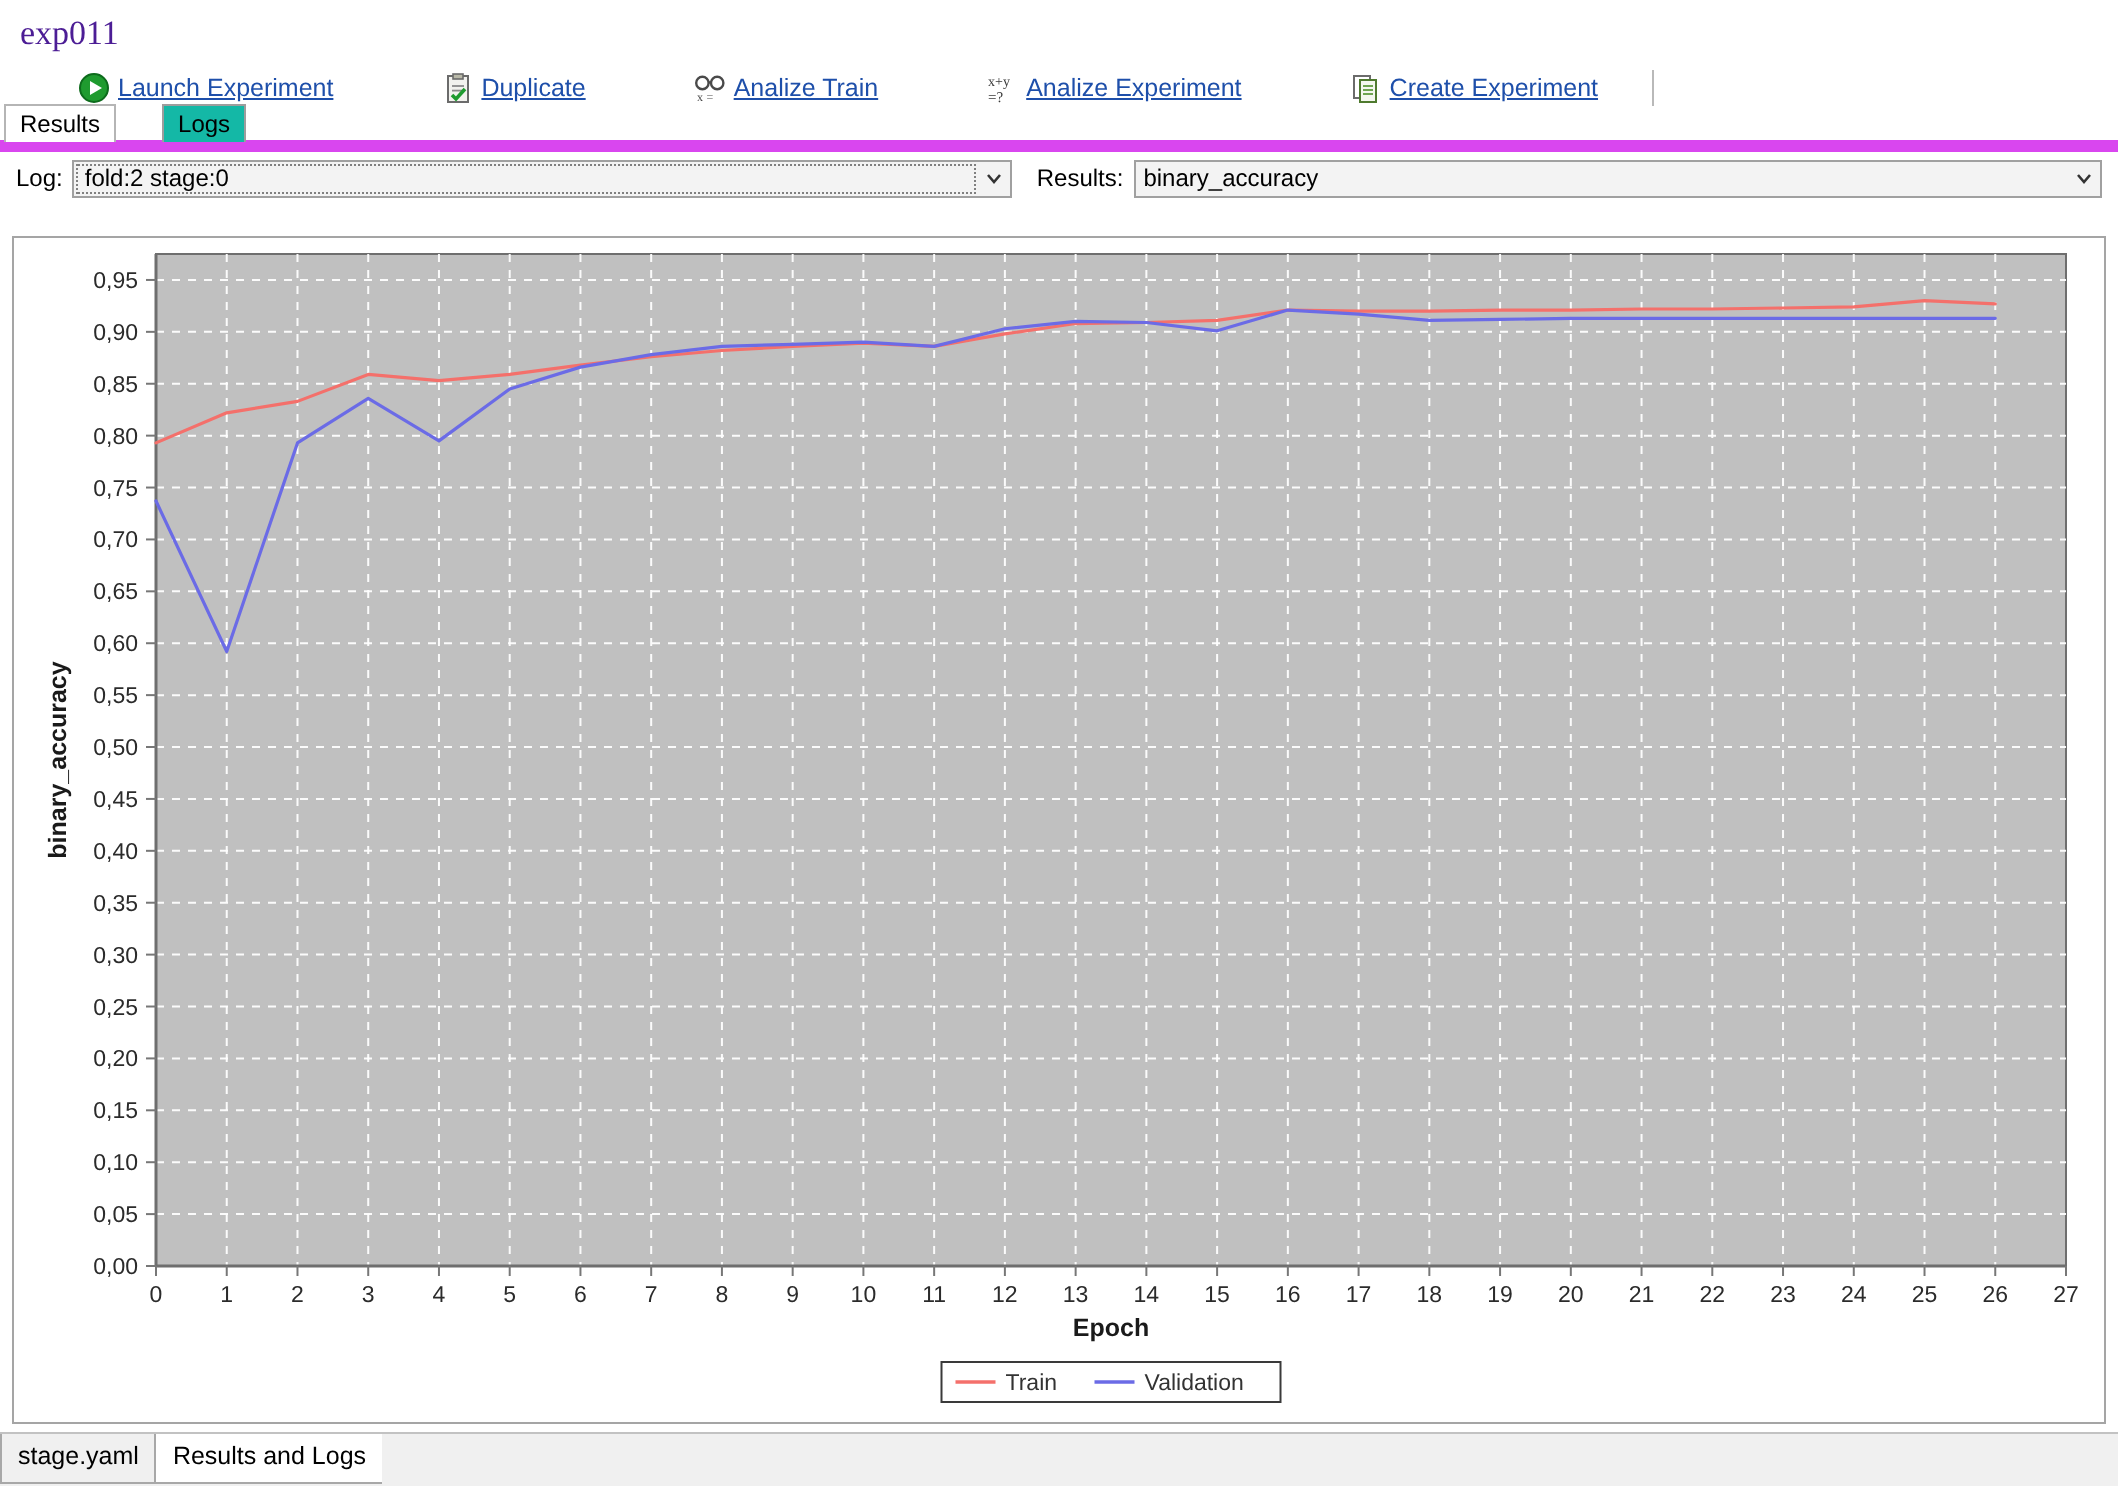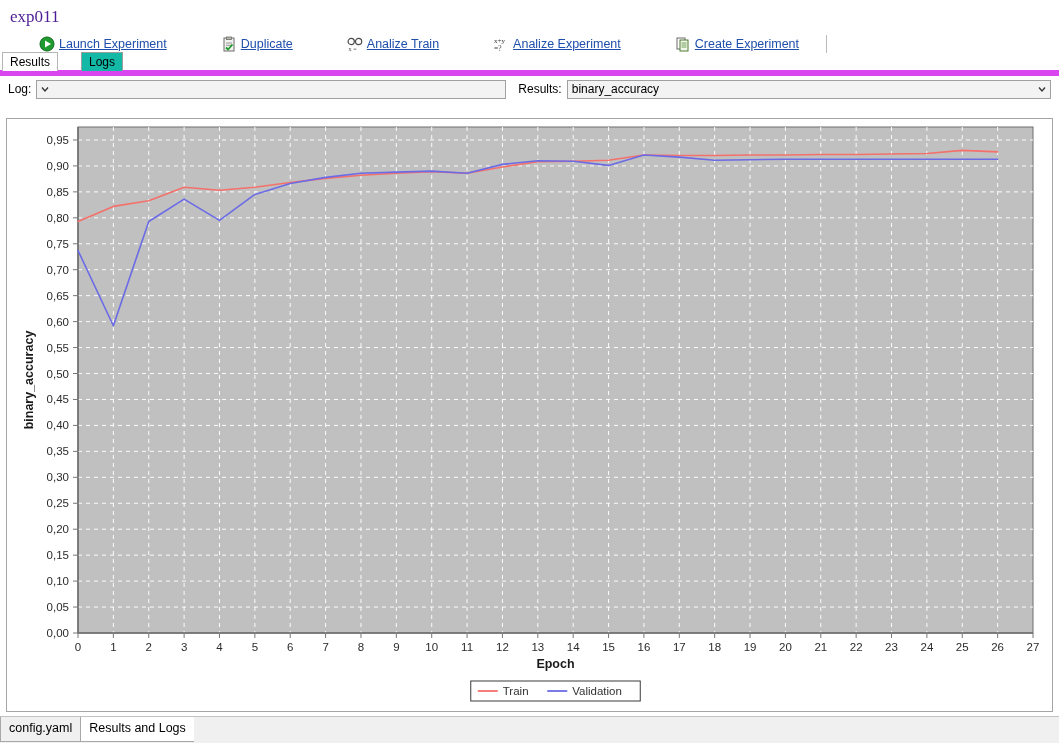--- a/index.html
+++ b/index.html
@@ -272,20 +272,21 @@
     <span>Results</span>
   </div>
   <div class="ttab active">
     <span>Logs</span>
   </div>
 </div>
 
 <div id="sel-row">
   <span class="sel-label">Log:</span>
   <div class="combo focused" id="combo-log">
+    <span class="ctext">fold:2 stage:0</span>
     <span class="carrow">
       <svg width="10" height="10" viewBox="0 0 10 10">
           <polyline points="2,3.5 5,7 8,3.5" fill="none" stroke="#333" stroke-width="1.3"></polyline>
         </svg>
     </span>
   </div>
 
   <span class="sel-label">Results:</span>
   <div class="combo" id="combo-metric">
     <span class="ctext">binary_accuracy</span>
@@ -452,19 +453,19 @@
         <line x1="470.75" y1="572" x2="490.75" y2="572" stroke="#f4706b" stroke-width="1.8"></line>
         <text x="495.75" y="576" font-family="&quot;Liberation Sans&quot;, sans-serif" font-size="11.5" fill="#333">Train</text>
         <line x1="540.25" y1="572" x2="560.25" y2="572" stroke="#6b6be6" stroke-width="1.8"></line>
         <text x="565.25" y="576" font-family="&quot;Liberation Sans&quot;, sans-serif" font-size="11.5" fill="#333">Validation</text>
       </g>
     </svg>
 </div>
 
 <div id="tabs-bottom">
   <div class="btab">
-    <span>config.yaml</span>
+    <span>stage.yaml</span>
   </div>
   <div class="btab active">
     <span>Results and Logs</span>
   </div>
   <div id="btab-filler"></div>
 </div>
 
 </body></html>

